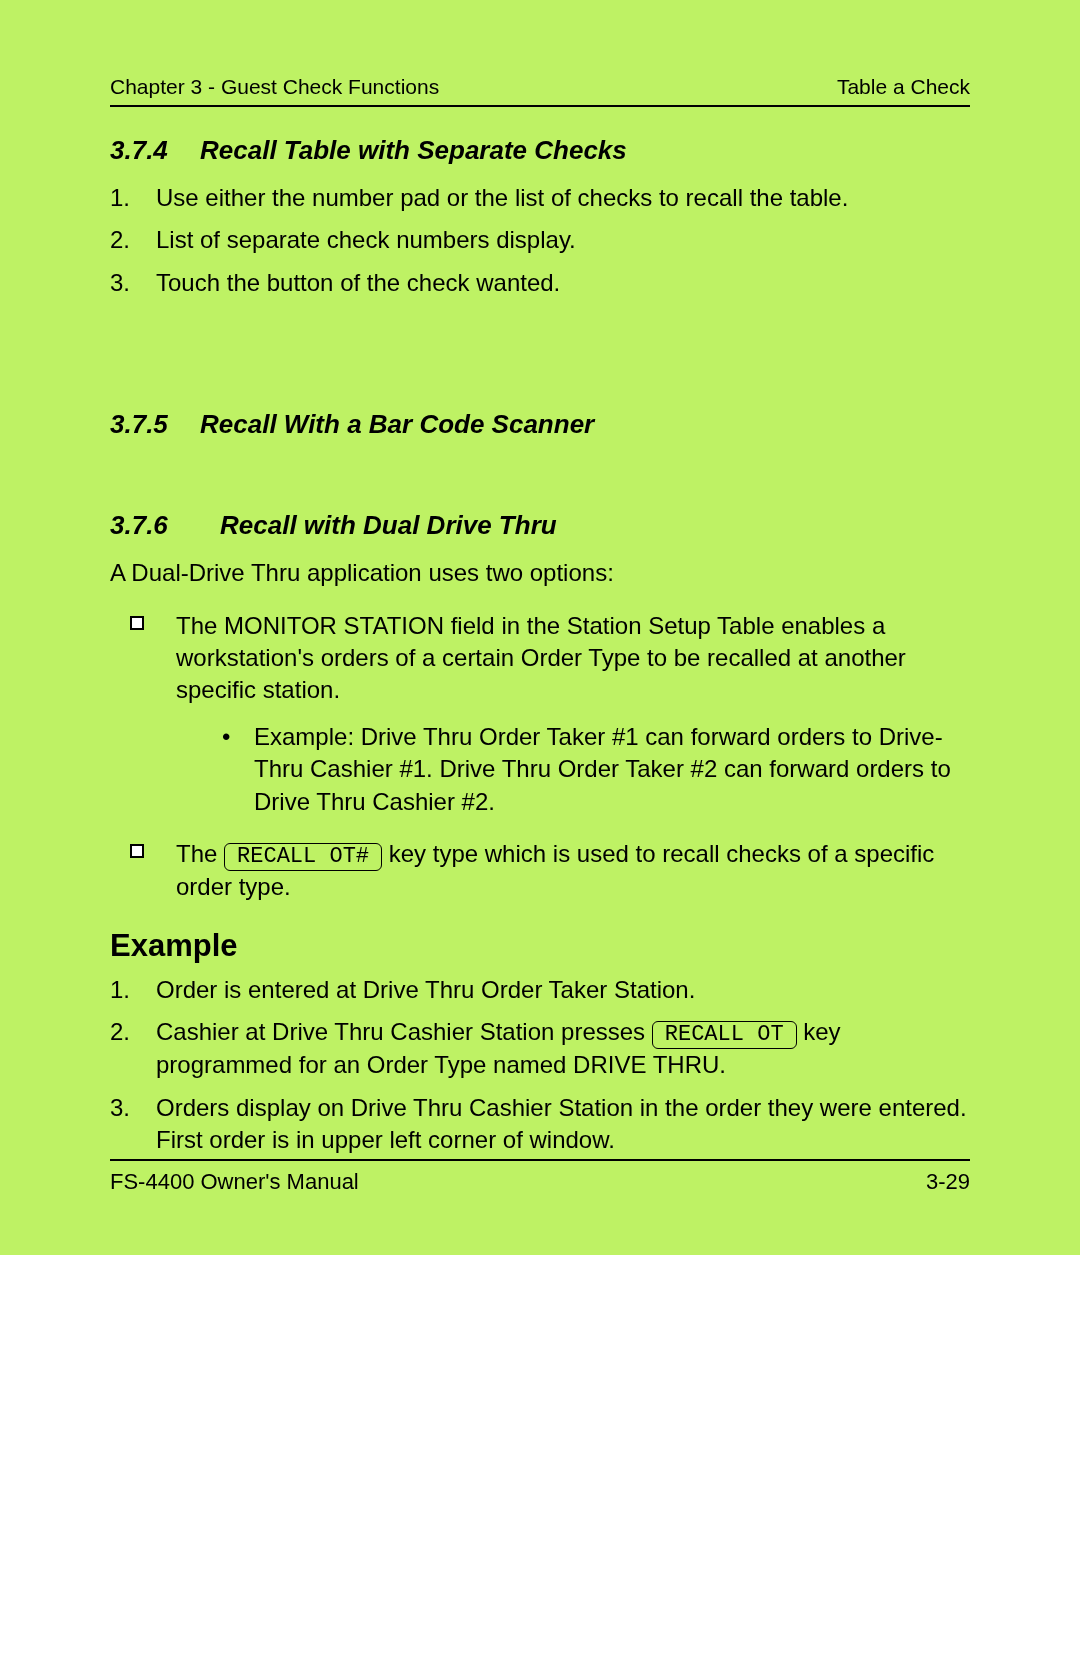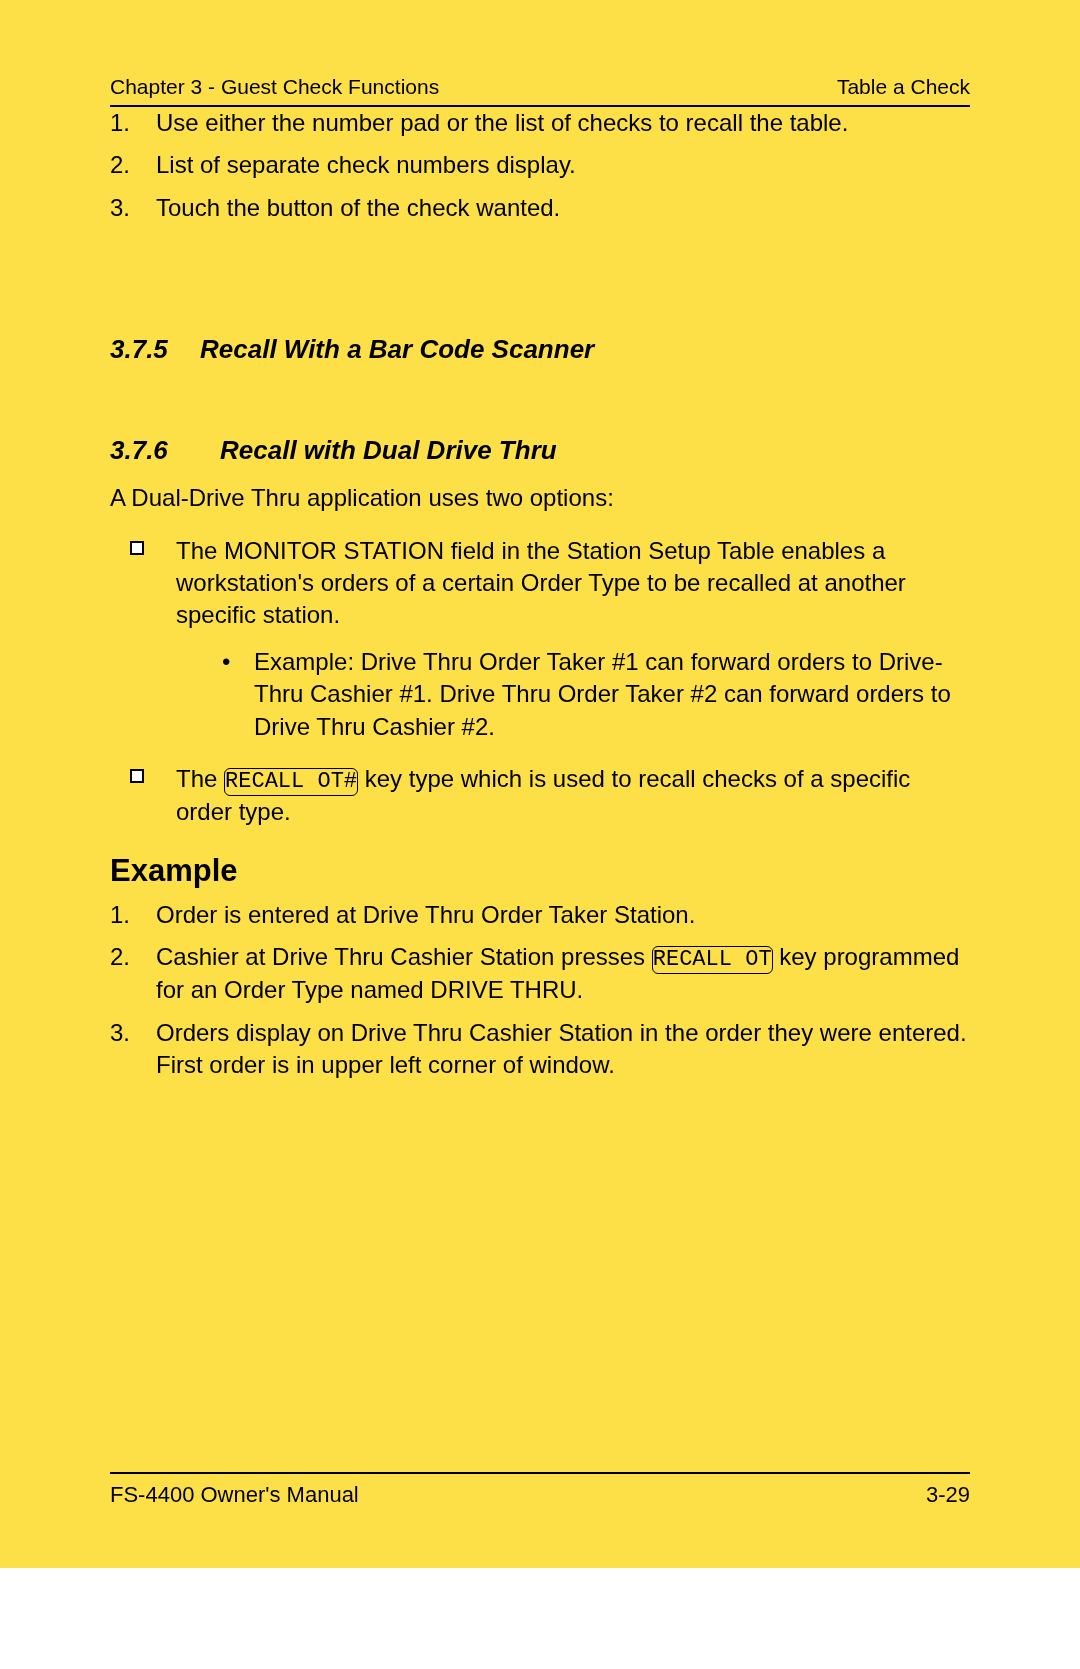--- a/index.html
+++ b/index.html
@@ -4,25 +4,25 @@
 <style>
   body {
     margin: 0;
     padding: 0;
     background: #ffffff;
     font-family: Arial, Helvetica, sans-serif;
     color: #000;
   }
   .page {
     width: 1080px;
-    height: 1568px;
+    height: 1255px;
     box-sizing: border-box;
     padding: 75px 110px 60px 110px;
     position: relative;
-    background: #fde047;
+    background: #bef264;
   }
   .header-row {
     display: flex;
     justify-content: space-between;
     font-size: 21px;
     padding-bottom: 6px;
     border-bottom: 2px solid #000;
   }
   .section-heading {
     font-size: 26px;
@@ -104,21 +104,21 @@
     position: absolute;
     left: 0;
     top: 0;
     font-size: 24px;
     line-height: 1.35;
   }
   .keybox {
     font-family: "Courier New", Courier, monospace;
     border: 1.5px solid #000;
     border-radius: 6px;
-    padding: 0 0;
+    padding: 0 12px;
     display: inline-block;
     font-size: 22px;
     line-height: 1.2;
     vertical-align: baseline;
   }
   .example-label {
     font-size: 31px;
     font-weight: bold;
     margin-top: 24px;
     margin-bottom: 10px;
@@ -140,20 +140,24 @@
 </head>
 <body>
 
 <div class="page">
 
   <div class="header-row">
     <span>Chapter 3 - Guest Check Functions</span>
     <span>Table a Check</span>
   </div>
 
+  <div class="section-heading">
+    <span class="num">3.7.4</span>
+    <span>Recall Table with Separate Checks</span>
+  </div>
   <ol>
     <li>Use either the number pad or the list of checks to recall the table.</li>
     <li>List of separate check numbers display.</li>
     <li>Touch the button of the check wanted.</li>
   </ol>
 
   <div class="section-heading big-gap">
     <span class="num">3.7.5</span>
     <span>Recall With a Bar Code Scanner</span>
   </div>

